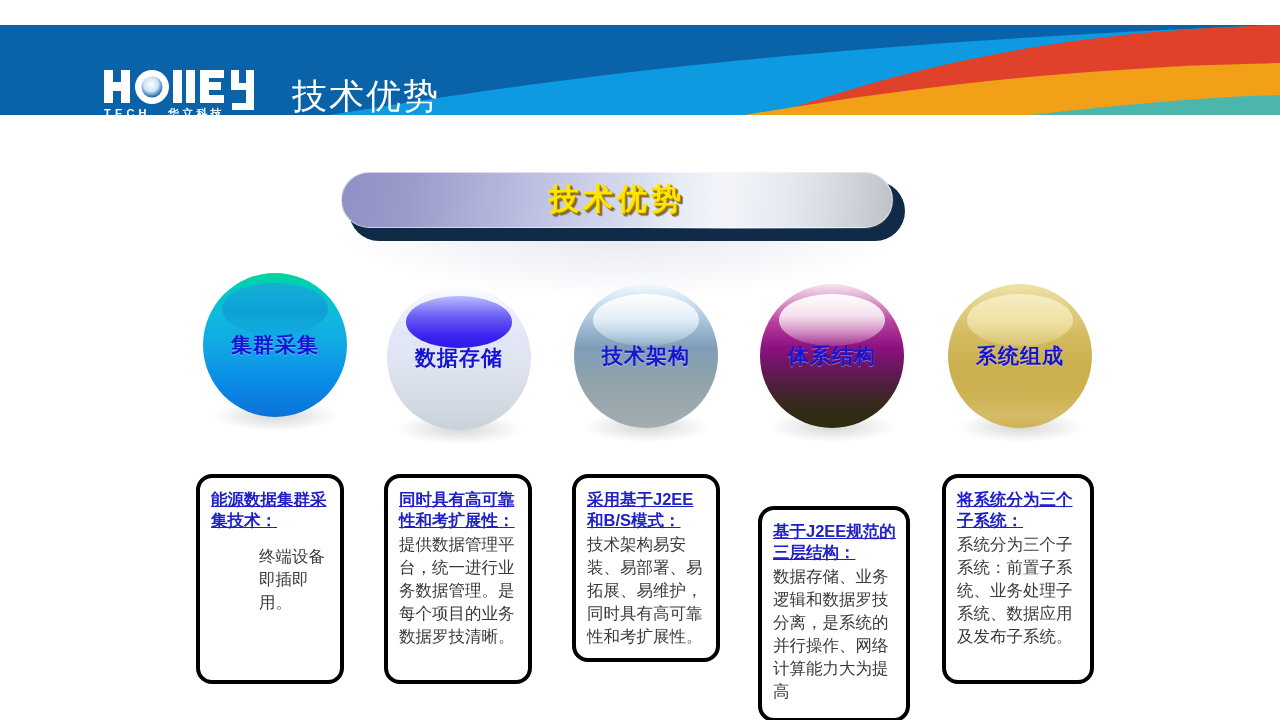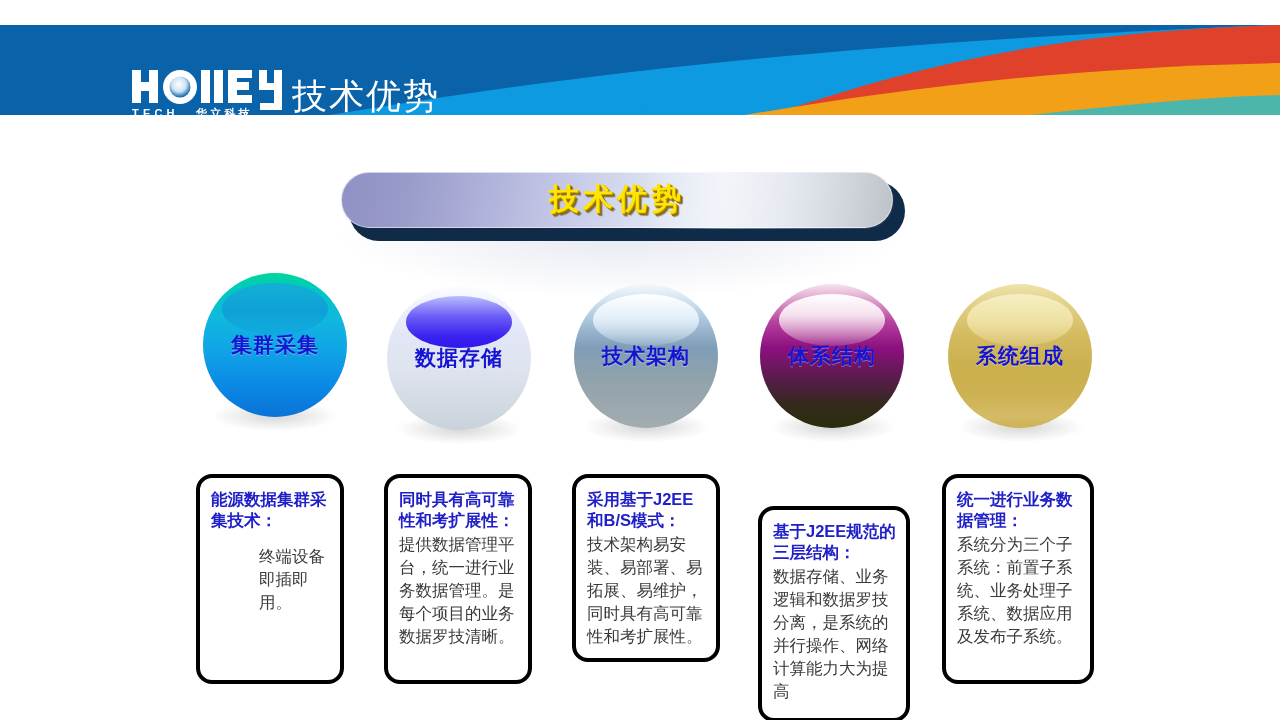--- a/index.html
+++ b/index.html
@@ -29,21 +29,20 @@
     left: 0; top: 0;
     width: 1280px; height: 90px;
   }
 
   
   .logo {
     position: absolute;
     left: 104px; top: 44px;
     width: 166px; height: 50px;
     z-index: 5;
-    margin-left: 28px;
   }
   .logo svg { display: block; }
 
   
   .header-title {
     position: absolute;
     left: 292px; top: 50px;
     z-index: 5;
     color: #ffffff;
     font-size: 35px;
@@ -155,20 +154,21 @@
     padding: 11px 9px 6px 11px;
     overflow: hidden;
   }
   .card-heading {
     color: #2020c8;
     font-weight: 700;
     font-size: 16.5px;
     line-height: 21px;
     letter-spacing: 0px;
     margin-bottom: 2px;
+    text-decoration: underline;
   }
   .card-body {
     color: #3a3a3a;
     font-size: 16.5px;
     line-height: 23px;
     letter-spacing: 0px;
   }
   .card-body.spaced { margin-top: 14px; margin-left: 48px; }
 </style>
 </head>
@@ -300,19 +300,19 @@
       <div class="card-heading">采用基于J2EE和B/S模式：</div>
       <div class="card-body">技术架构易安装、易部署、易拓展、易维护，同时具有高可靠性和考扩展性。</div>
     </div>
 
     <div class="card" style="left:758px; top:474px; width:152px; height:216px;margin-top:32px;">
       <div class="card-heading">基于J2EE规范的三层结构：</div>
       <div class="card-body">数据存储、业务逻辑和数据罗技分离，是系统的并行操作、网络计算能力大为提高</div>
     </div>
 
     <div class="card" style="left:942px; top:474px; width:152px; height:210px;">
-      <div class="card-heading">统一进行业务数据管理：</div>
+      <div class="card-heading">将系统分为三个子系统：</div>
       <div class="card-body">系统分为三个子系统：前置子系统、业务处理子系统、数据应用及发布子系统。</div>
     </div>
 
   </div>
 
 </div>
 
 </body></html>

